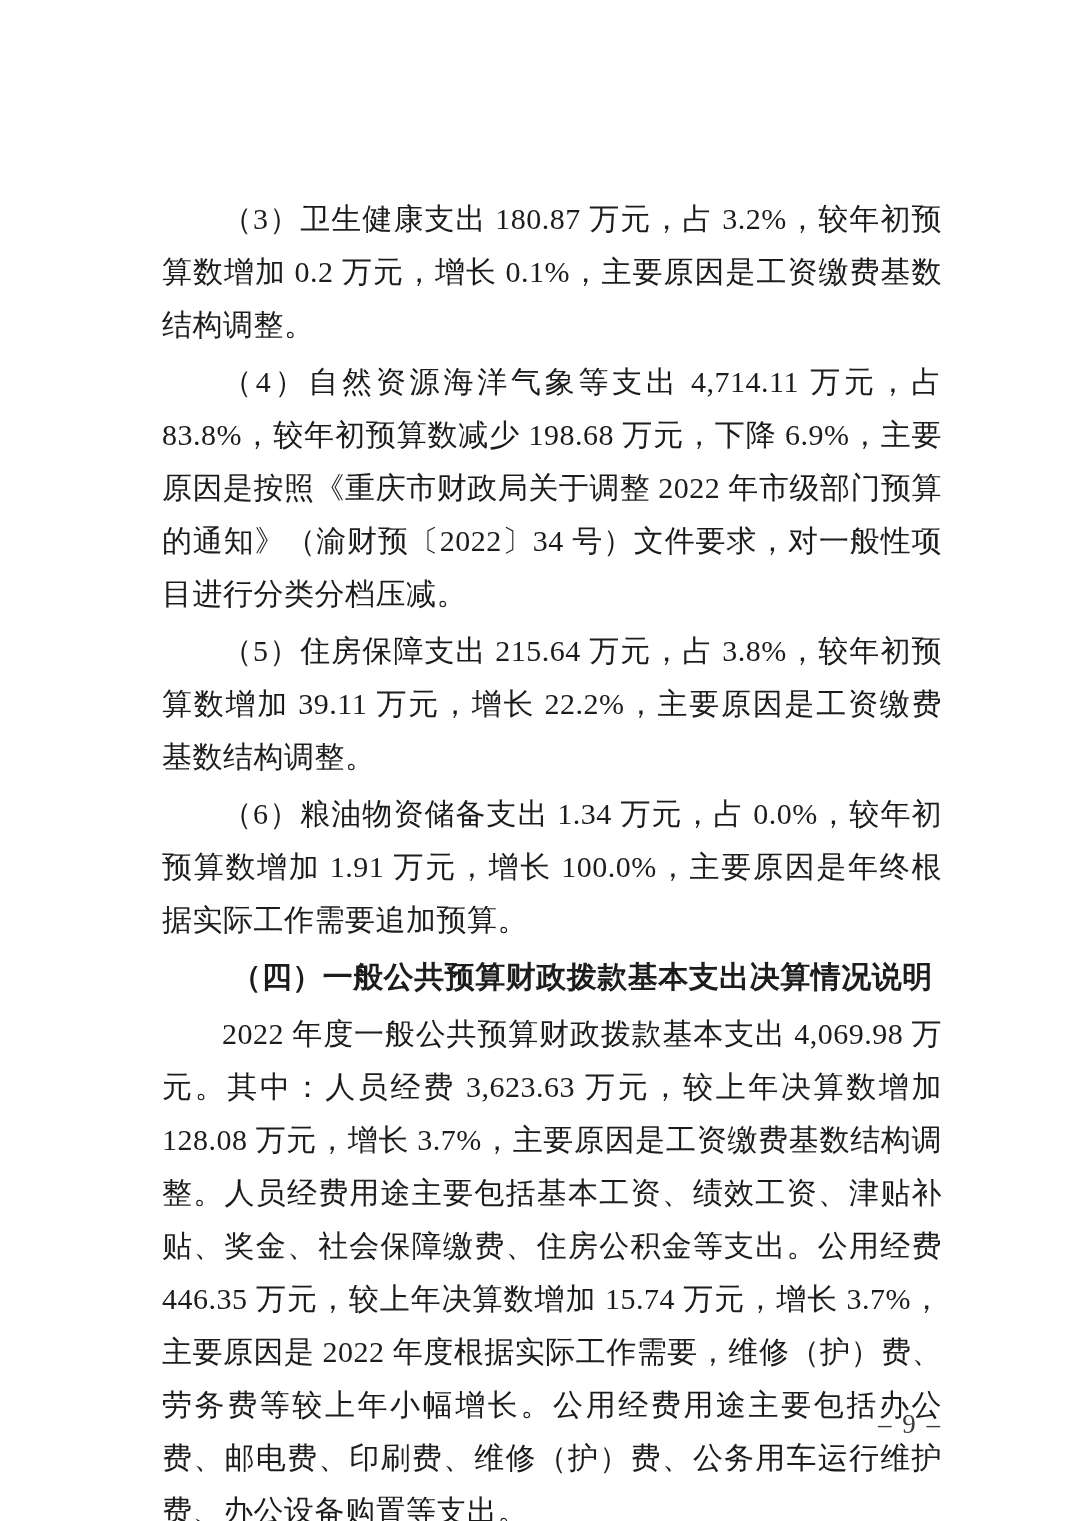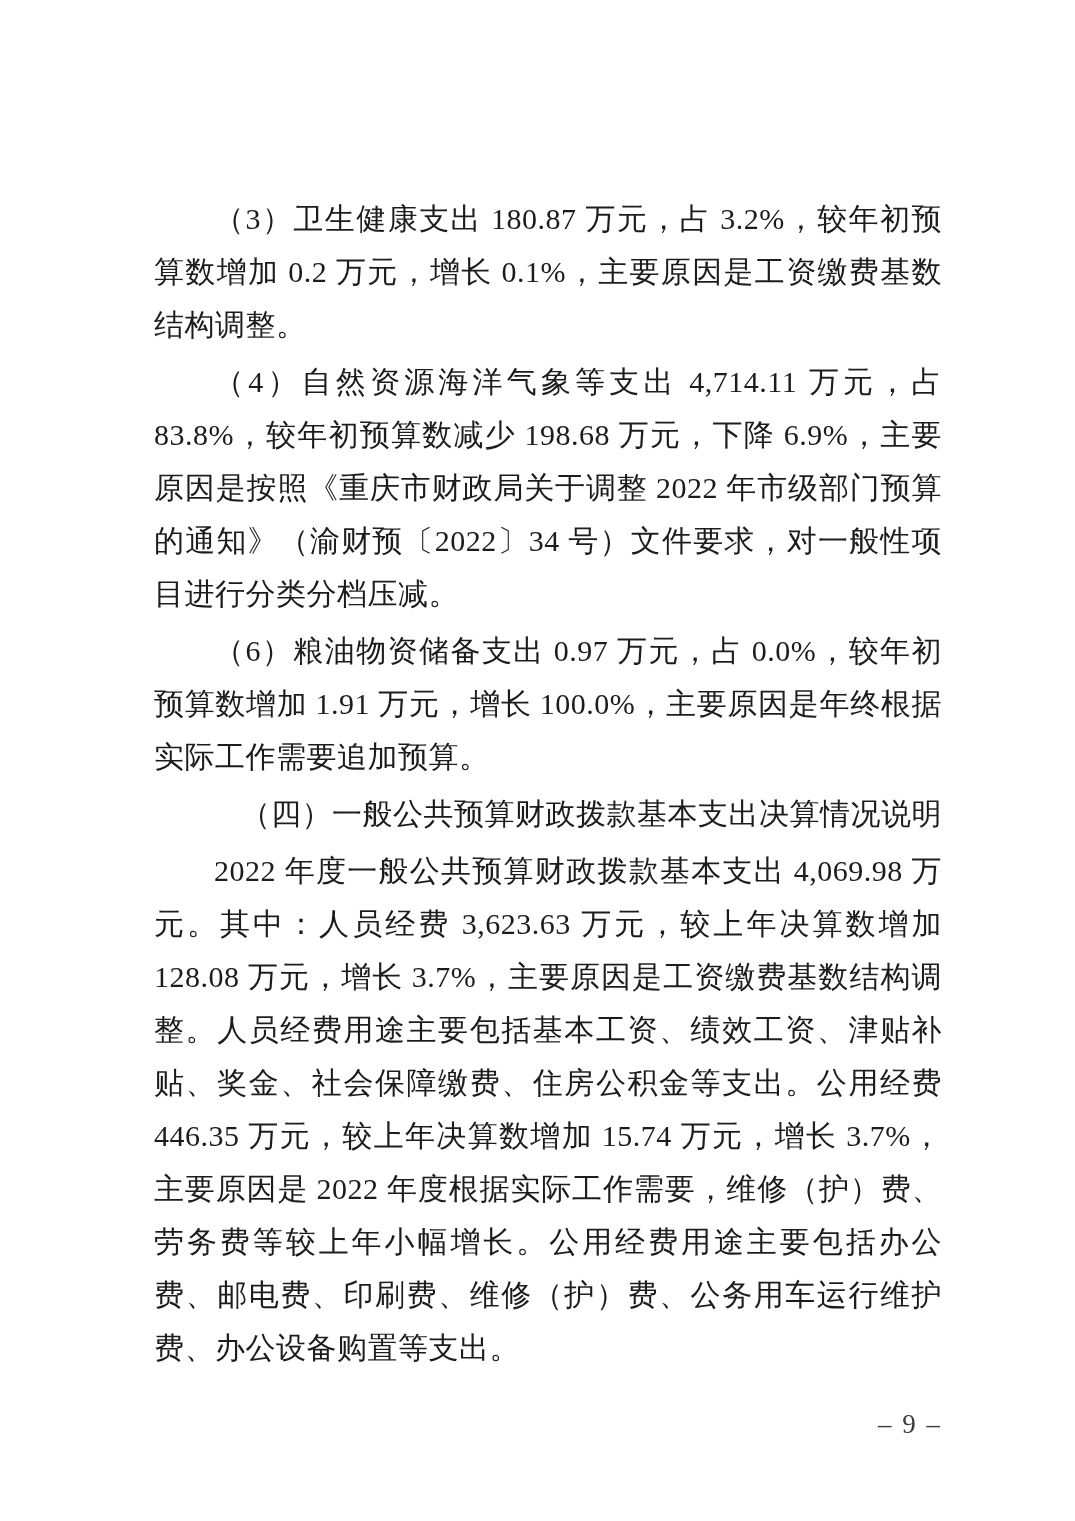--- a/index.html
+++ b/index.html
@@ -17,51 +17,52 @@
     color: #1c1c1c;
   }
   .text-block {
     position: absolute;
     left: 146px;
     top: 192px;
     width: 796px;
   }
   .text-block p,
   .text-block h3 {
-    margin: 0 0 4px 8px;
+    margin: 0 0 4px 16px;
     font-size: 30px;
     line-height: 53px;
     text-align: justify;
     text-justify: inter-ideograph;
     text-indent: 2em;
     font-weight: 400;
     letter-spacing: 0.5px;
   }
   .text-block h3.section-heading {
-    font-weight: 400;
-    text-align: right;
+    font-weight: 700;
+    text-align: center;
   }
   .footer {
     position: absolute;
     left: 146px;
     top: 1404px;
     width: 796px;
     text-align: right;
     font-size: 27px;
     line-height: 40px;
     color: #3a3a3a;
     letter-spacing: 2px;
   }
 </style>
 </head>
 <body>
 
 <div class="page">
   <div class="text-block">
     <p>（3）卫生健康支出 180.87 万元，占 3.2%，较年初预算数增加 0.2 万元，增长 0.1%，主要原因是工资缴费基数结构调整。</p>
     <p>（4）自然资源海洋气象等支出 4,714.11 万元，占 83.8%，较年初预算数减少 198.68 万元，下降 6.9%，主要原因是按照《重庆市财政局关于调整 2022 年市级部门预算的通知》（渝财预〔2022〕34 号）文件要求，对一般性项目进行分类分档压减。</p>
-    <p>（6）粮油物资储备支出 0.97 万元，占 0.0%，较年初预算数增加 1.91 万元，增长 100.0%，主要原因是年终根据实际工作需要追加预算。</p>
+    <p>（5）住房保障支出 215.64 万元，占 3.8%，较年初预算数增加 39.11 万元，增长 22.2%，主要原因是工资缴费基数结构调整。</p>
+    <p>（6）粮油物资储备支出 1.34 万元，占 0.0%，较年初预算数增加 1.91 万元，增长 100.0%，主要原因是年终根据实际工作需要追加预算。</p>
     <h3 class="section-heading">（四）一般公共预算财政拨款基本支出决算情况说明</h3>
     <p>2022 年度一般公共预算财政拨款基本支出 4,069.98 万元。其中：人员经费 3,623.63 万元，较上年决算数增加 128.08 万元，增长 3.7%，主要原因是工资缴费基数结构调整。人员经费用途主要包括基本工资、绩效工资、津贴补贴、奖金、社会保障缴费、住房公积金等支出。公用经费 446.35 万元，较上年决算数增加 15.74 万元，增长 3.7%，主要原因是 2022 年度根据实际工作需要，维修（护）费、劳务费等较上年小幅增长。公用经费用途主要包括办公费、邮电费、印刷费、维修（护）费、公务用车运行维护费、办公设备购置等支出。</p>
   </div>
 
   <div class="footer">– 9 –</div>
 </div>
 
 </body></html>

